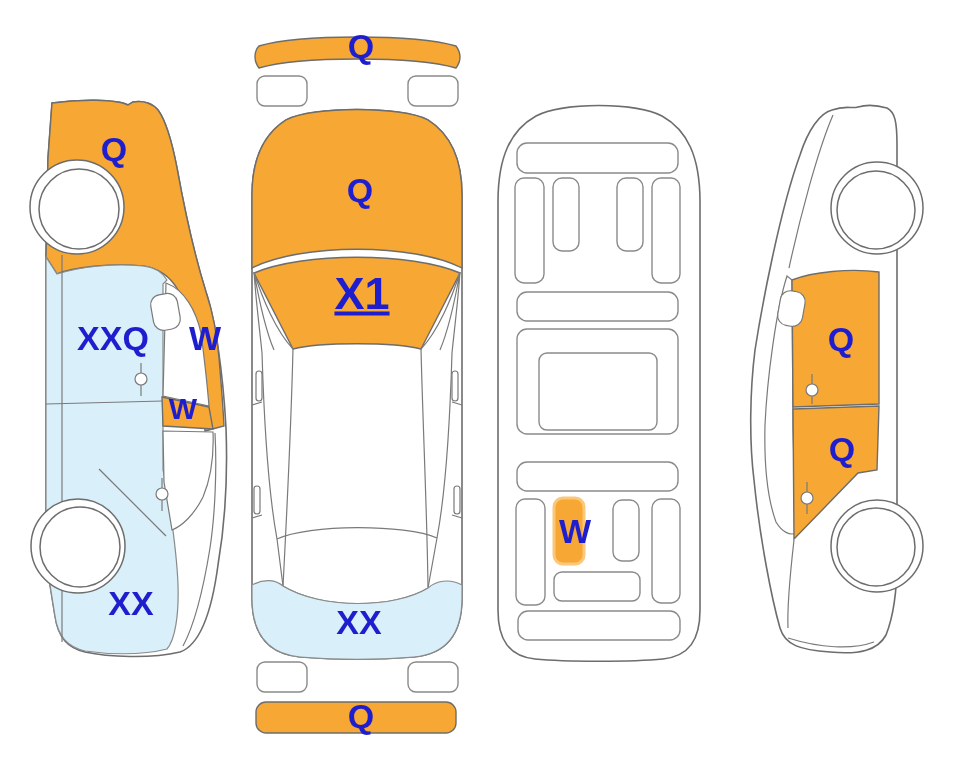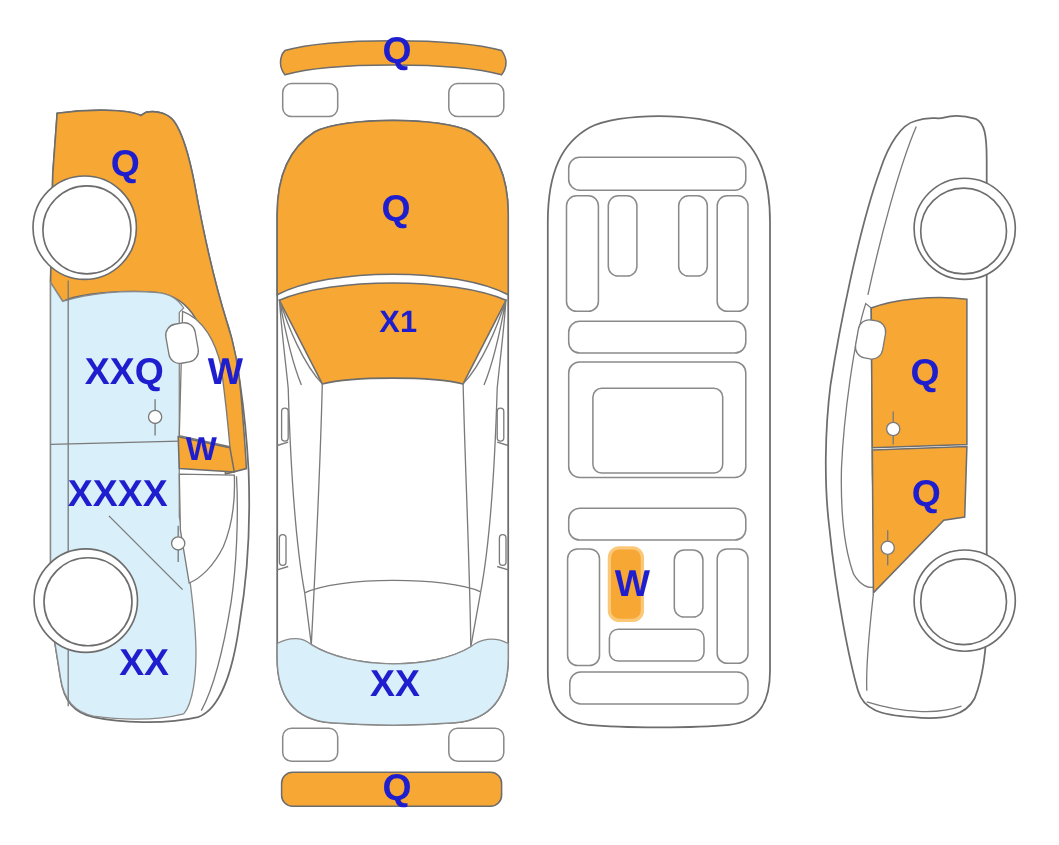--- a/index.html
+++ b/index.html
@@ -14,21 +14,21 @@
   .code{
     position:absolute;
     transform:translate(-50%,-50%);
     font-weight:700;
     font-size:34px;
     line-height:1;
     color:var(--code-text-blue,#1E1ECF);
     white-space:nowrap;
     pointer-events:none;
   }
-  .code.s33{font-size:28px;}
+  .code.s33{font-size:45px;text-decoration:underline;}
   .code.s30{font-size:30px;}
   .body-fill{fill:#ffffff;stroke:var(--outline-gray,#6D6D6D);stroke-width:1.6;}
   .orange{fill:var(--damage-orange,#F7A733);stroke:var(--outline-gray,#6D6D6D);stroke-width:1.4;}
   .blue{fill:var(--damage-light-blue,#D9EFF9);stroke:#8a8a8a;stroke-width:1.2;}
   .glass{fill:#ffffff;stroke:#7a7a7a;stroke-width:1.2;}
   .wheel{fill:#ffffff;stroke:#6D6D6D;stroke-width:1.5;}
   .thin{fill:none;stroke:#7a7a7a;stroke-width:1.2;}
   .part{fill:#ffffff;stroke:#8a8a8a;stroke-width:1.4;}
   .hl{fill:var(--damage-orange,#F7A733);stroke:#FAC878;stroke-width:3;}
 </style>
@@ -120,21 +120,20 @@
     <circle class="glass" cx="812" cy="390" r="6"></circle>
     <line class="thin" x1="807" y1="482" x2="807" y2="514"></line>
     <circle class="glass" cx="807" cy="498" r="6"></circle>
   </g>
 </svg>
 
   <div class="code" style="left:114px;top:149px">Q</div>
   <div class="code" style="left:113px;top:338px">XXQ</div>
   <div class="code" style="left:205px;top:338px">W</div>
   <div class="code s30" style="left:183px;top:409px">W</div>
-  <div class="code" style="left:107px;top:449px">XXXX</div>
   <div class="code" style="left:131px;top:603px">XX</div>
 
   <div class="code" style="left:361px;top:46px">Q</div>
   <div class="code" style="left:360px;top:190px">Q</div>
   <div class="code s33" style="left:362px;top:293px">X1</div>
   <div class="code" style="left:359px;top:622px">XX</div>
   <div class="code" style="left:361px;top:716px">Q</div>
 
   <div class="code" style="left:575px;top:531px">W</div>
 

